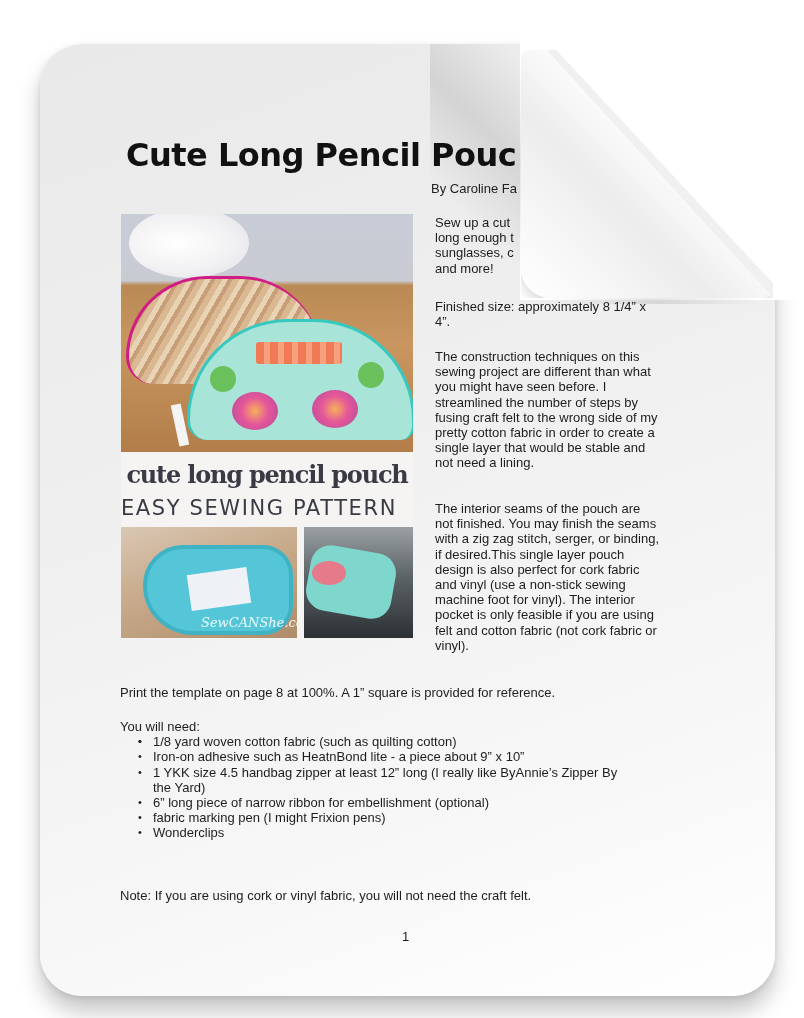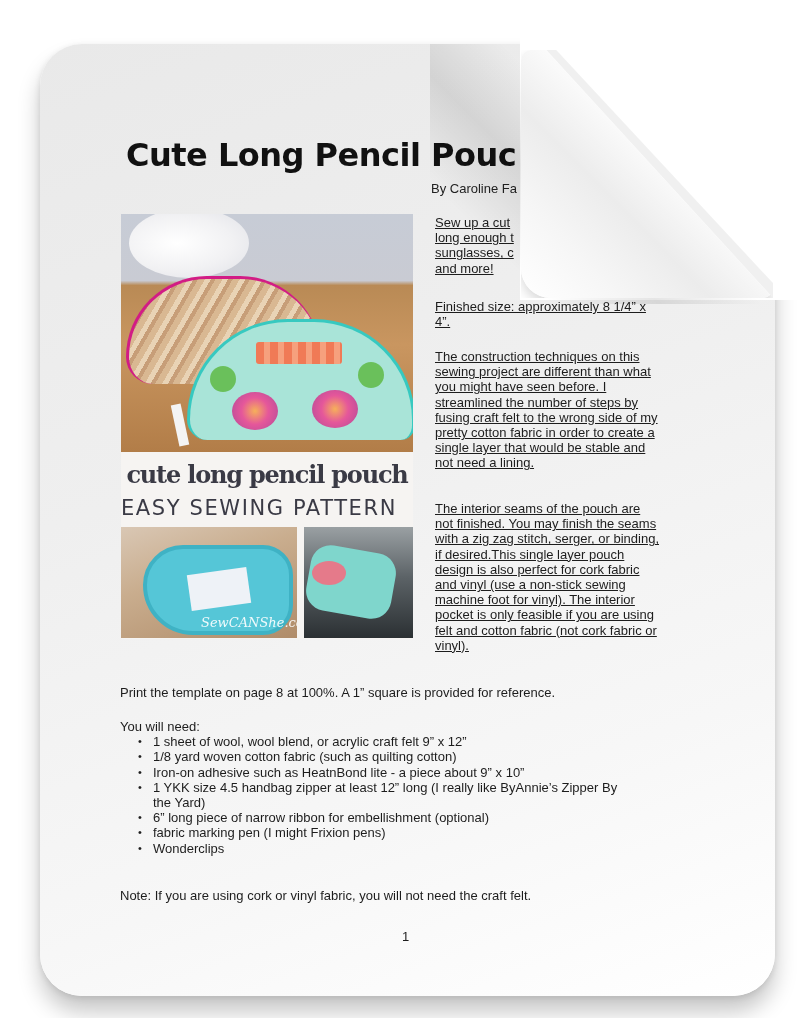--- a/index.html
+++ b/index.html
@@ -240,21 +240,20 @@
       background: #e57a8a;
     }
 
     .col-text {
       position: absolute;
       left: 435px;
       width: 260px;
       font-size: 13px;
       line-height: 15.2px;
       color: #1d1d1d;
-      text-decoration: underline;
     }
     .col-text p { margin: 0; }
 
     .full-text {
       position: absolute;
       left: 120px;
       width: 580px;
       font-size: 13px;
       line-height: 15.2px;
       color: #1d1d1d;
@@ -353,21 +352,21 @@
 not need a lining.</p>
     </div>
 
     <div class="full-text" style="top:685px;">
       <p>Print the template on page 8 at 100%. A 1” square is provided for reference.</p>
     </div>
 
     <div class="full-text" style="top:719px;">
       <p>You will need:</p>
       <ul class="need-list">
-        <li><span class="dot">•</span><span style="white-space:pre-line;">1 sheet of wool, wool blend, or acrylic craft felt 9” x 12”</span></li>
+        <li><span class="dot">•</span></li>
         <li><span class="dot">•</span><span style="white-space:pre-line;">1/8 yard woven cotton fabric (such as quilting cotton)</span></li>
         <li><span class="dot">•</span><span style="white-space:pre-line;">Iron-on adhesive such as HeatnBond lite - a piece about 9” x 10”</span></li>
         <li><span class="dot">•</span><span style="white-space:pre-line;">1 YKK size 4.5 handbag zipper at least 12” long (I really like ByAnnie’s Zipper By
 the Yard)</span></li>
         <li><span class="dot">•</span><span style="white-space:pre-line;">6” long piece of narrow ribbon for embellishment (optional)</span></li>
         <li><span class="dot">•</span><span style="white-space:pre-line;">fabric marking pen (I might Frixion pens)</span></li>
         <li><span class="dot">•</span><span style="white-space:pre-line;text-align:center;">Wonderclips</span></li>
       </ul>
     </div>
 

